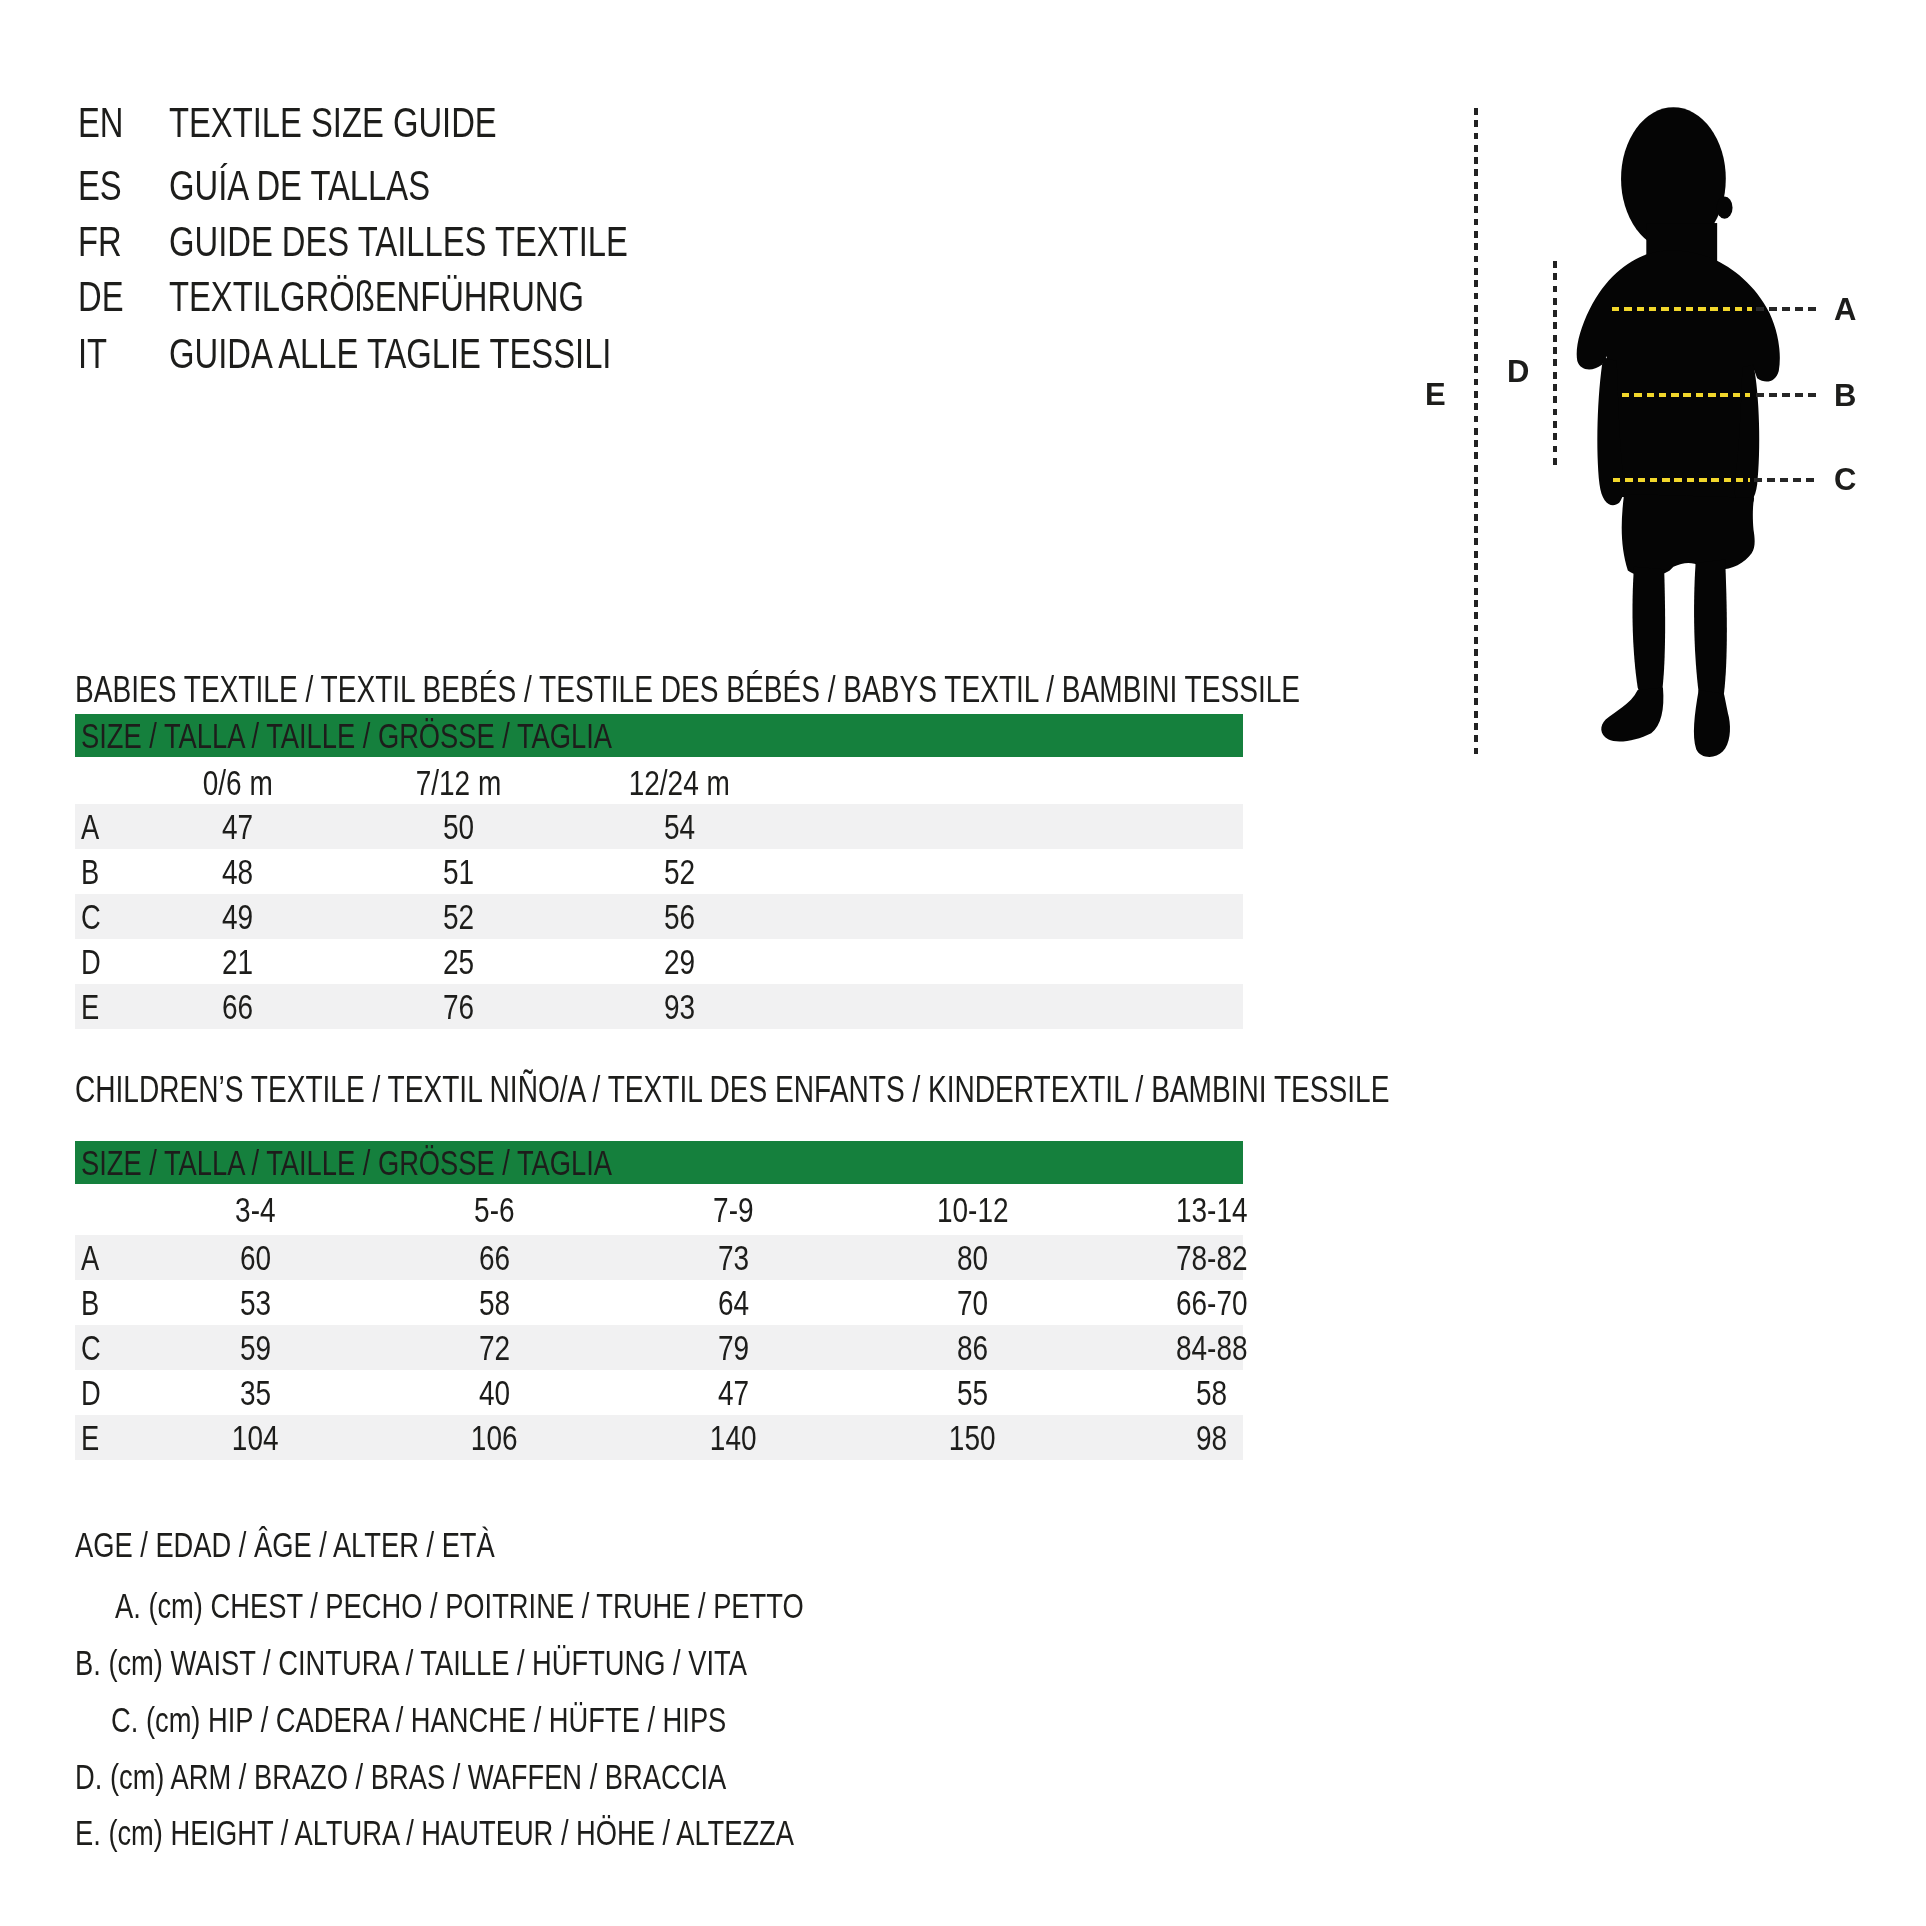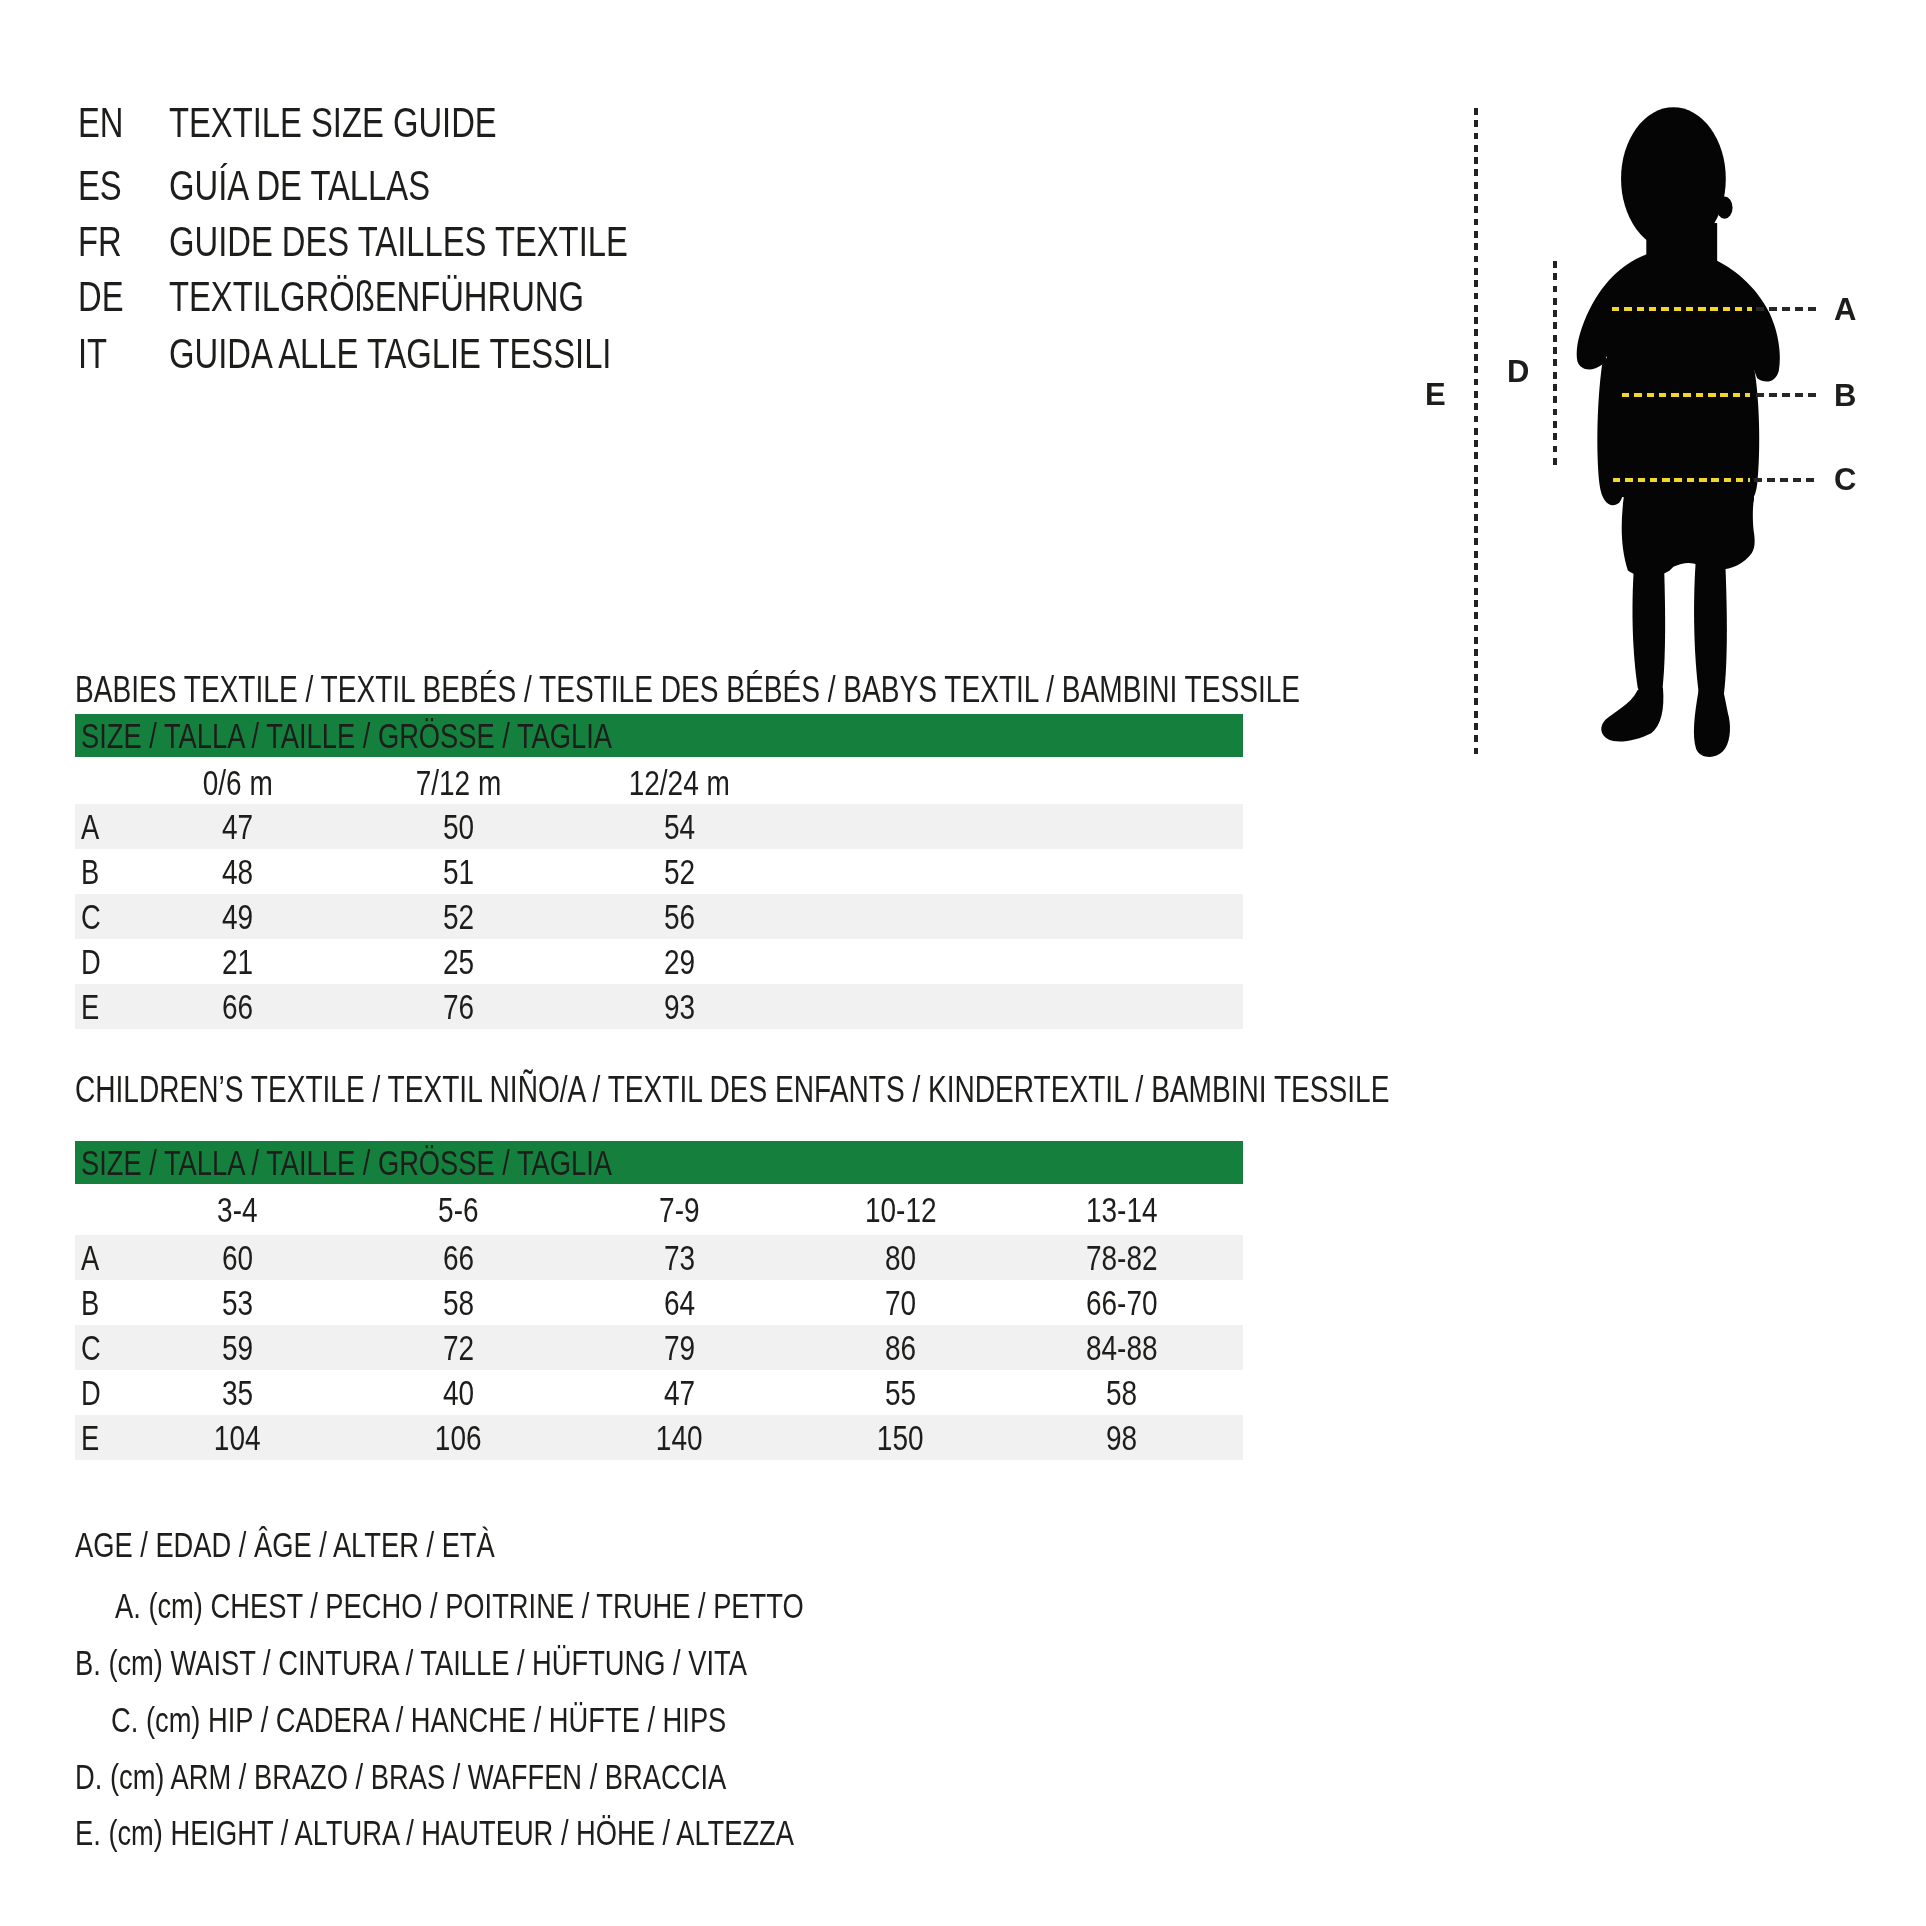--- a/index.html
+++ b/index.html
@@ -16,21 +16,21 @@
   .lang-row{position:absolute;left:78px;height:42px;font-size:42px;line-height:42px;}
   .lang-code{position:absolute;left:0;top:0;}
   .lang-title{position:absolute;left:91px;top:0;}
   
   .sec-title{position:absolute;left:75px;font-size:36px;line-height:36px;}
   
   .size-bar{position:absolute;left:75px;width:1168px;height:43px;background:#15803d;
     display:flex;align-items:center;box-sizing:border-box;padding-left:6.2px;font-size:35px;}
   .trow{position:absolute;left:75px;width:1168px;height:45px;display:grid;align-items:center;font-size:35px;}
   .cols-babies{grid-template-columns:52px 221px 221px 221px;}
-  .cols-children{grid-template-columns:52px 221px 221px 221px 221px 221px;}
+  .cols-children{grid-template-columns:52px 221px 221px 221px 221px 221px;gap:18px;}
   .hdr-row{height:43px;}
   .stripe{background:#f1f1f2;}
   .cell{text-align:center;}
   .rowlabel{text-align:left;padding-left:6.2px;}
   
   .legend-line{position:absolute;left:75px;font-size:35px;line-height:35px;}
   
   .dot-v{position:absolute;width:4.3px;background:repeating-linear-gradient(180deg,#222222 0 6.8px,transparent 6.8px 12.3px);}
   .dash-y{position:absolute;height:4.3px;background:repeating-linear-gradient(90deg,#f2d72b 0 7.4px,transparent 7.4px 12.3px);}
   .dash-k{position:absolute;height:4.3px;background:repeating-linear-gradient(90deg,#262626 0 8px,transparent 8px 13px);}

